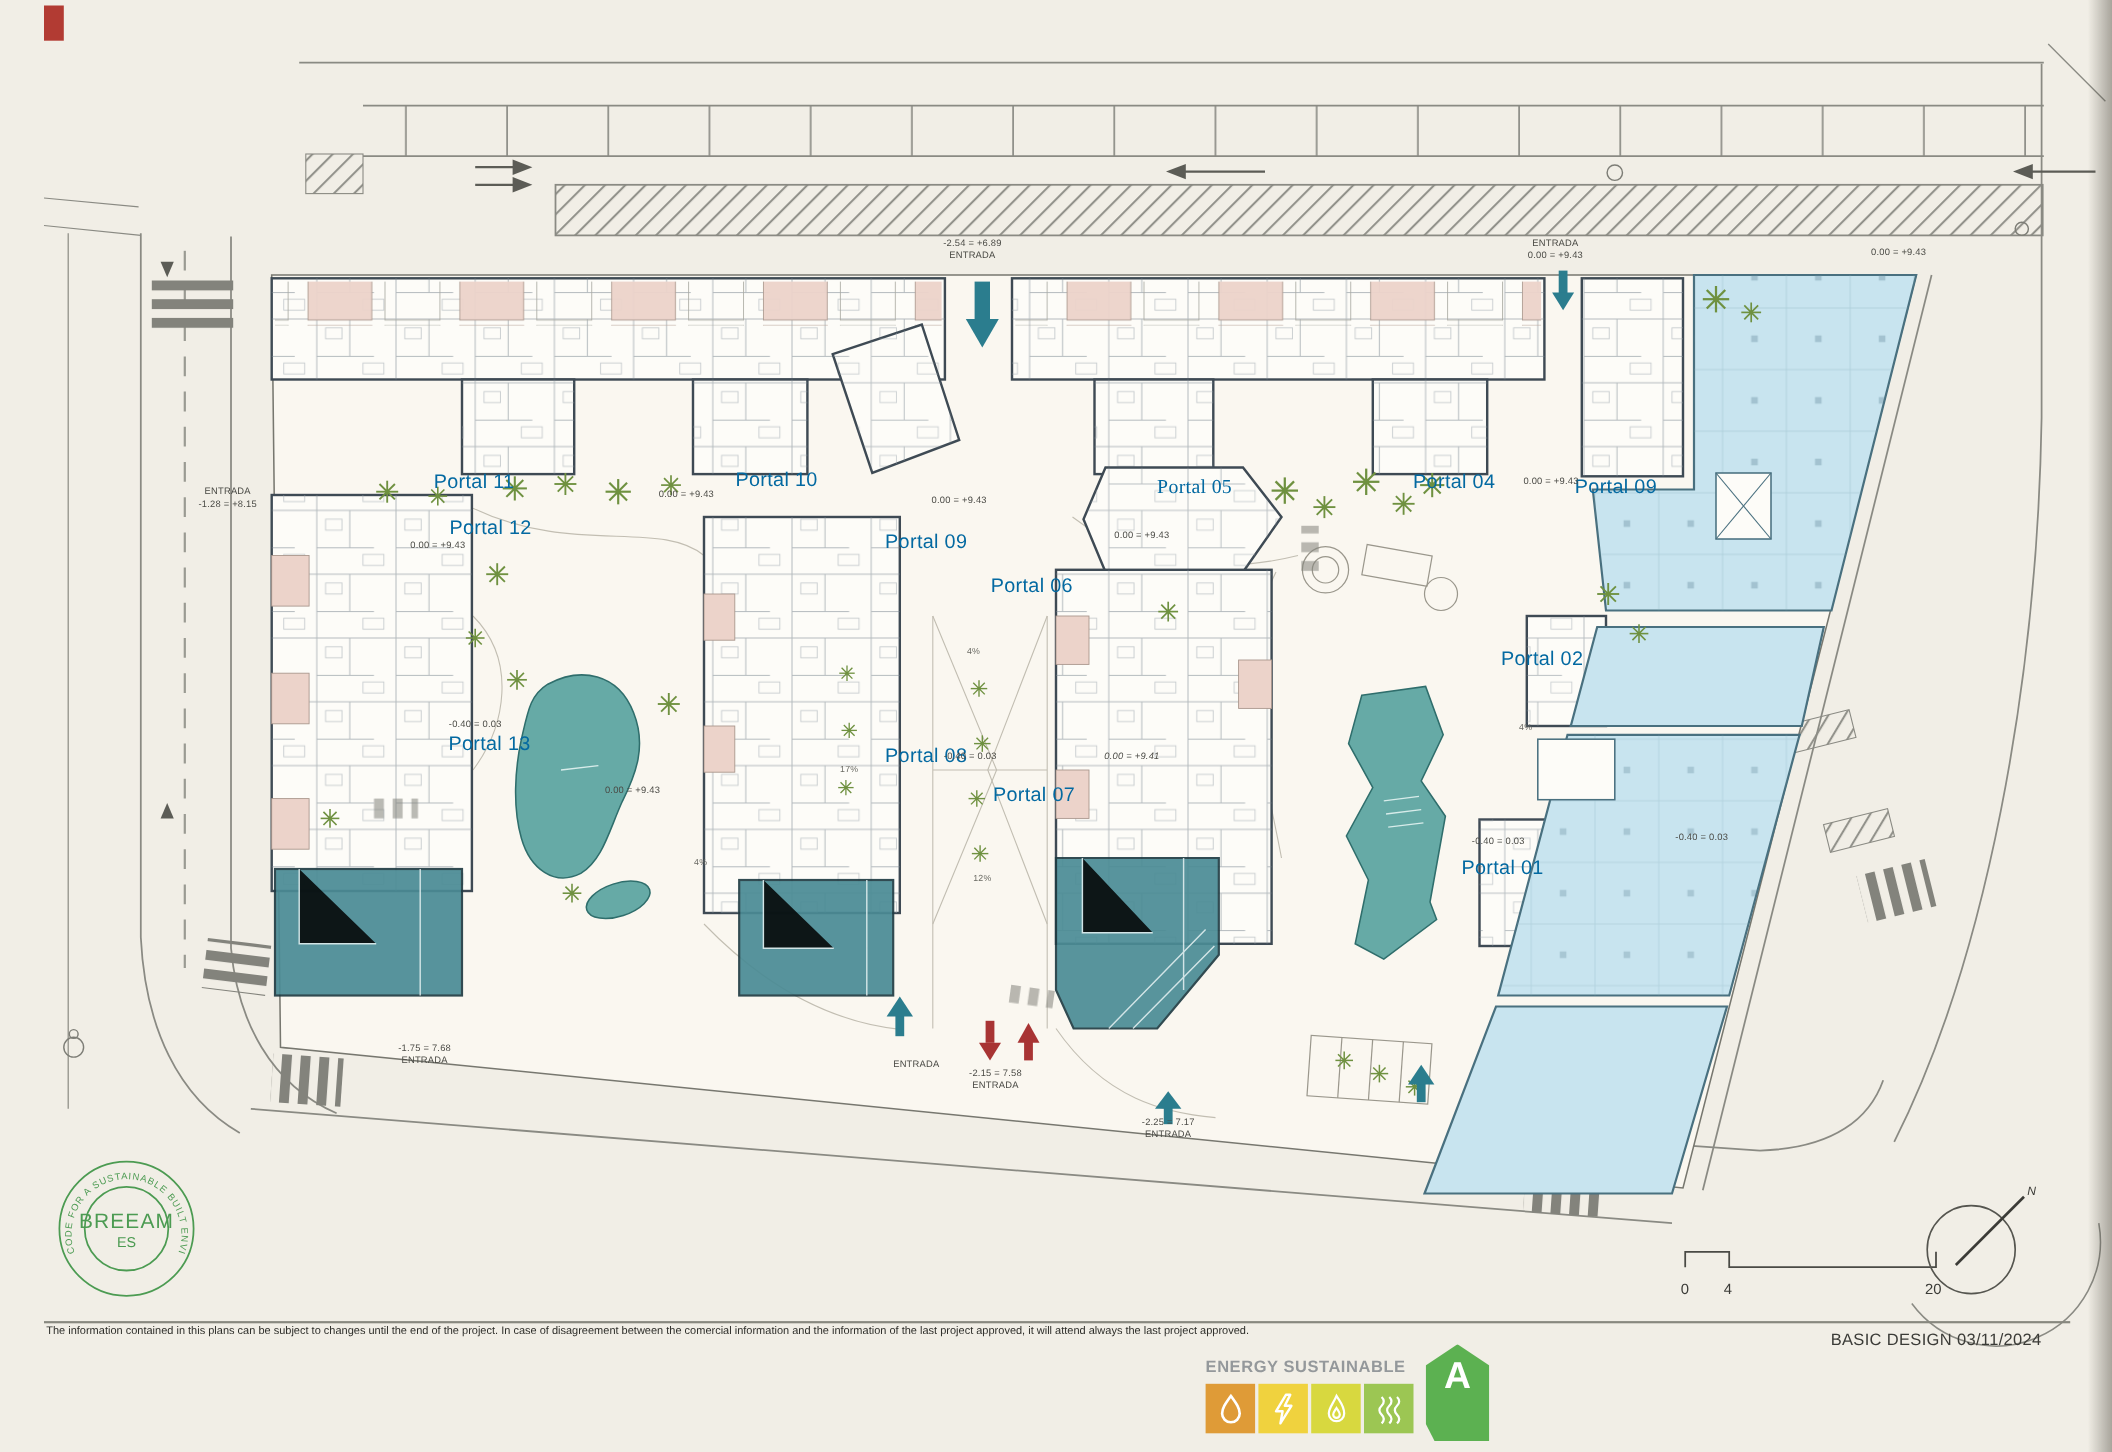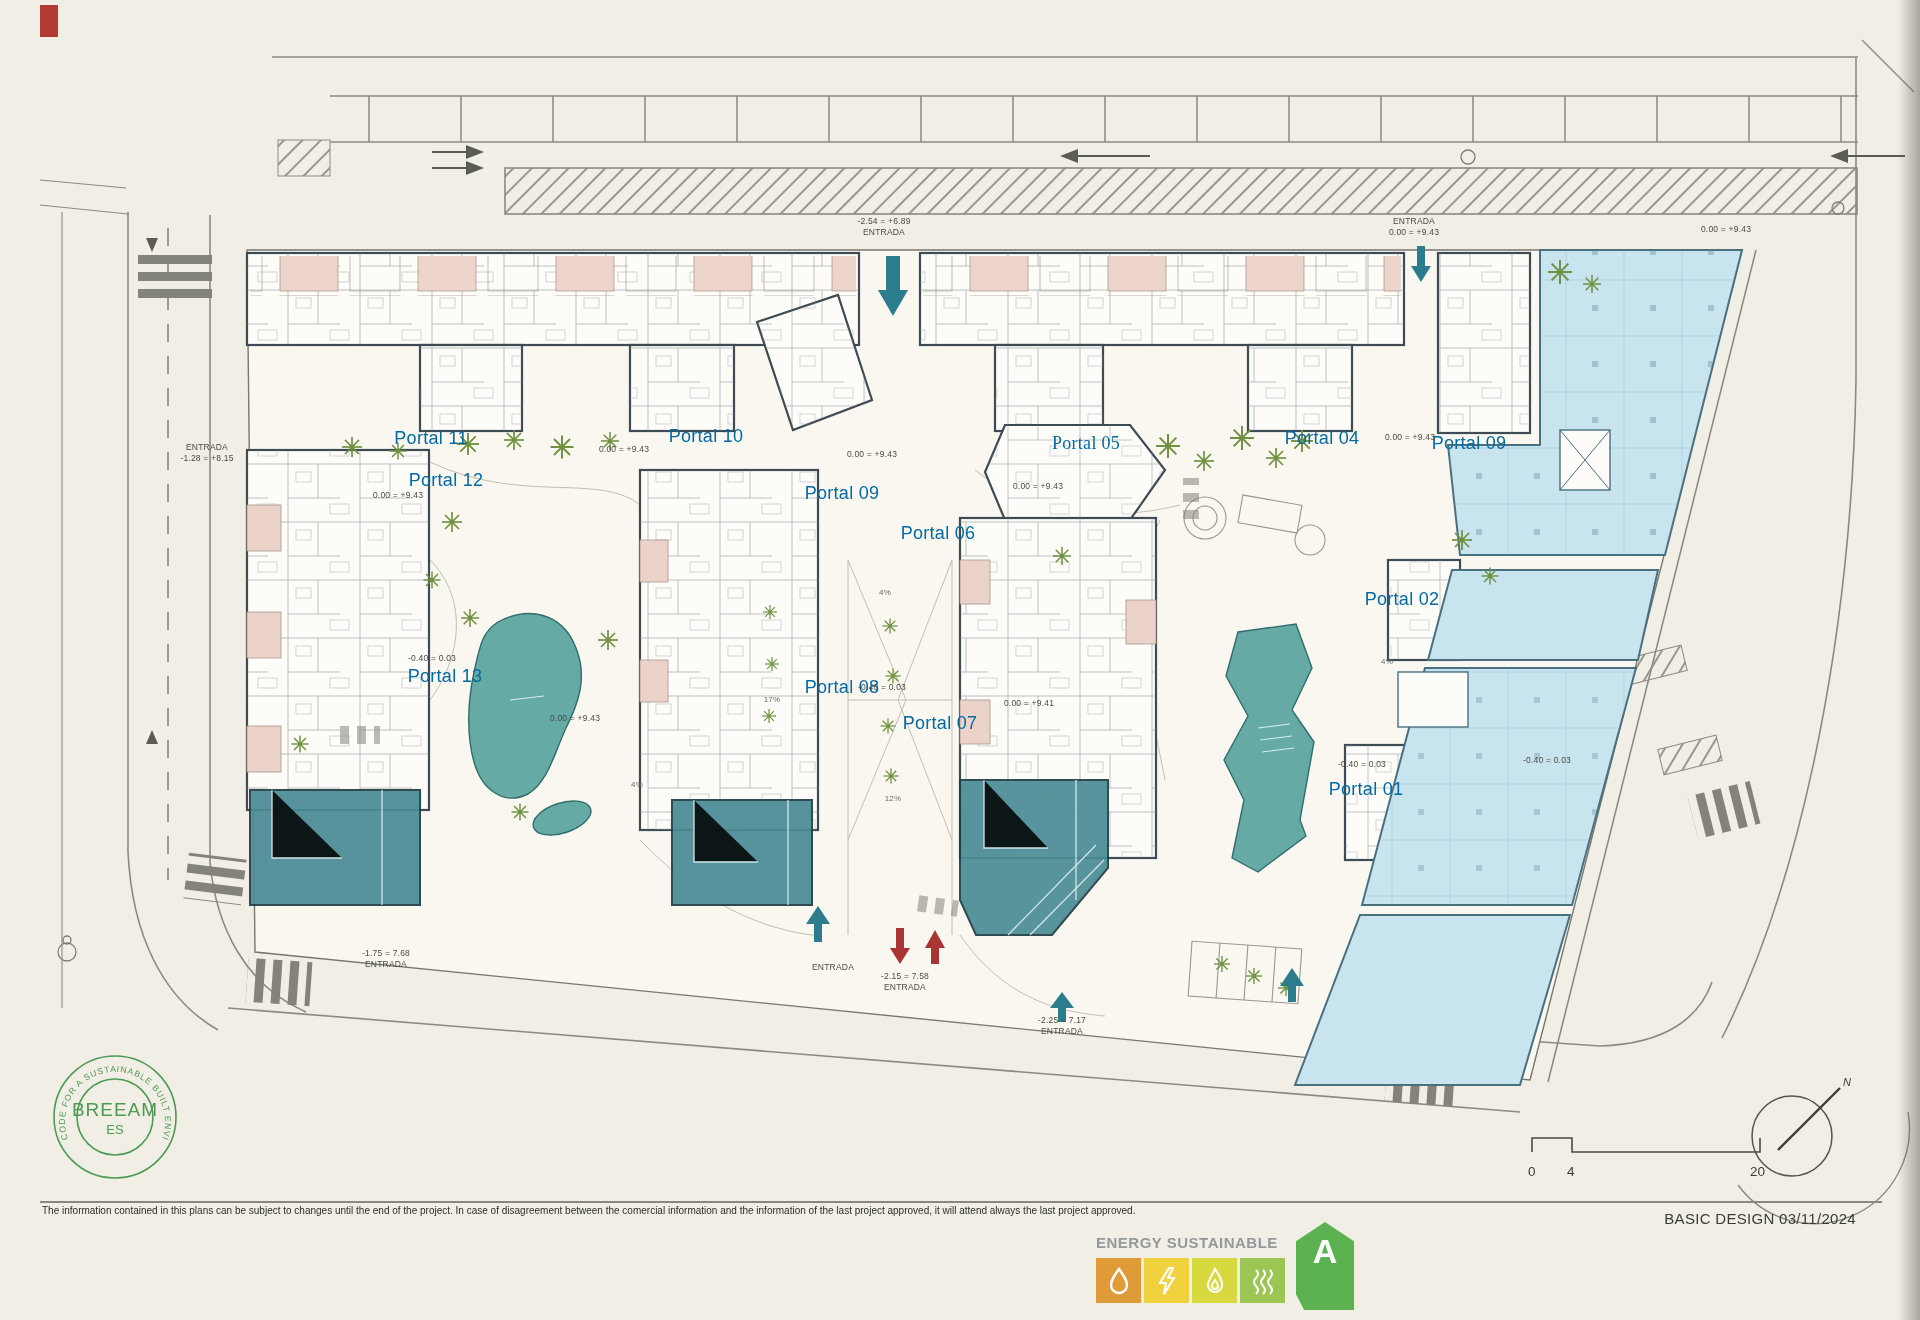--- a/index.html
+++ b/index.html
@@ -379,21 +379,21 @@
     </div>
     <div class="anno" style="left: 432px; top: 659px;">
       <div>-0.40 = 0.03</div>
     </div>
     <div class="anno" style="left: 882px; top: 688px;">
       <div>-0.40 = 0.03</div>
     </div>
     <div class="anno" style="left: 575px; top: 719px;">
       <div>0.00 = +9.43</div>
     </div>
-    <div class="anno" style="left: 1029px; top: 704px;">
+    <div class="anno" style="left: 1029px; top: 688px; font-style: italic;">
       <div>0.00 = +9.41</div>
     </div>
     <div class="anno" style="left: 1362px; top: 765px;">
       <div>-0.40 = 0.03</div>
     </div>
     <div class="anno" style="left: 1547px; top: 761px;">
       <div>-0.40 = 0.03</div>
     </div>
     <div class="anno" style="left: 386px; top: 959px;">
       <div>-1.75 = 7.68</div>

